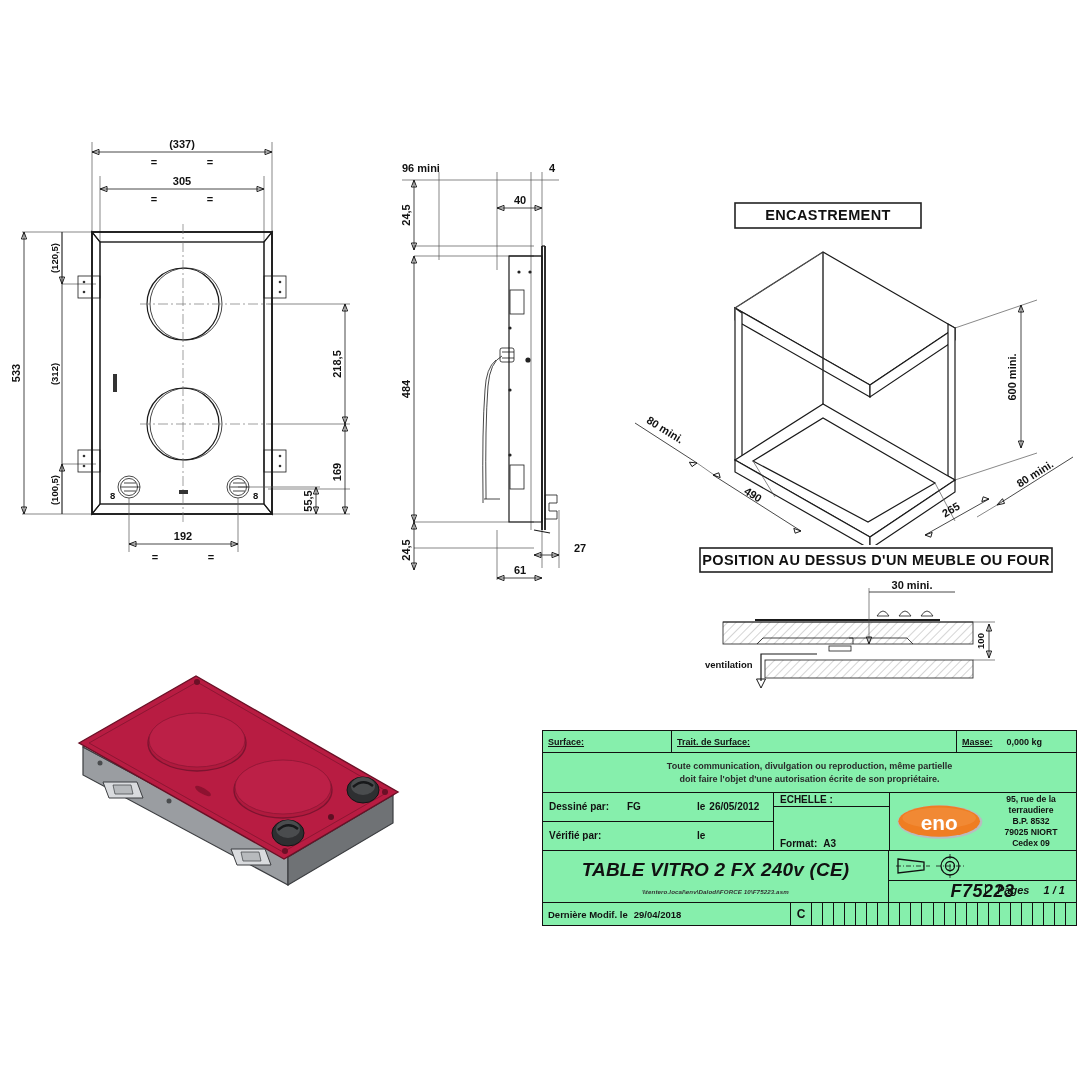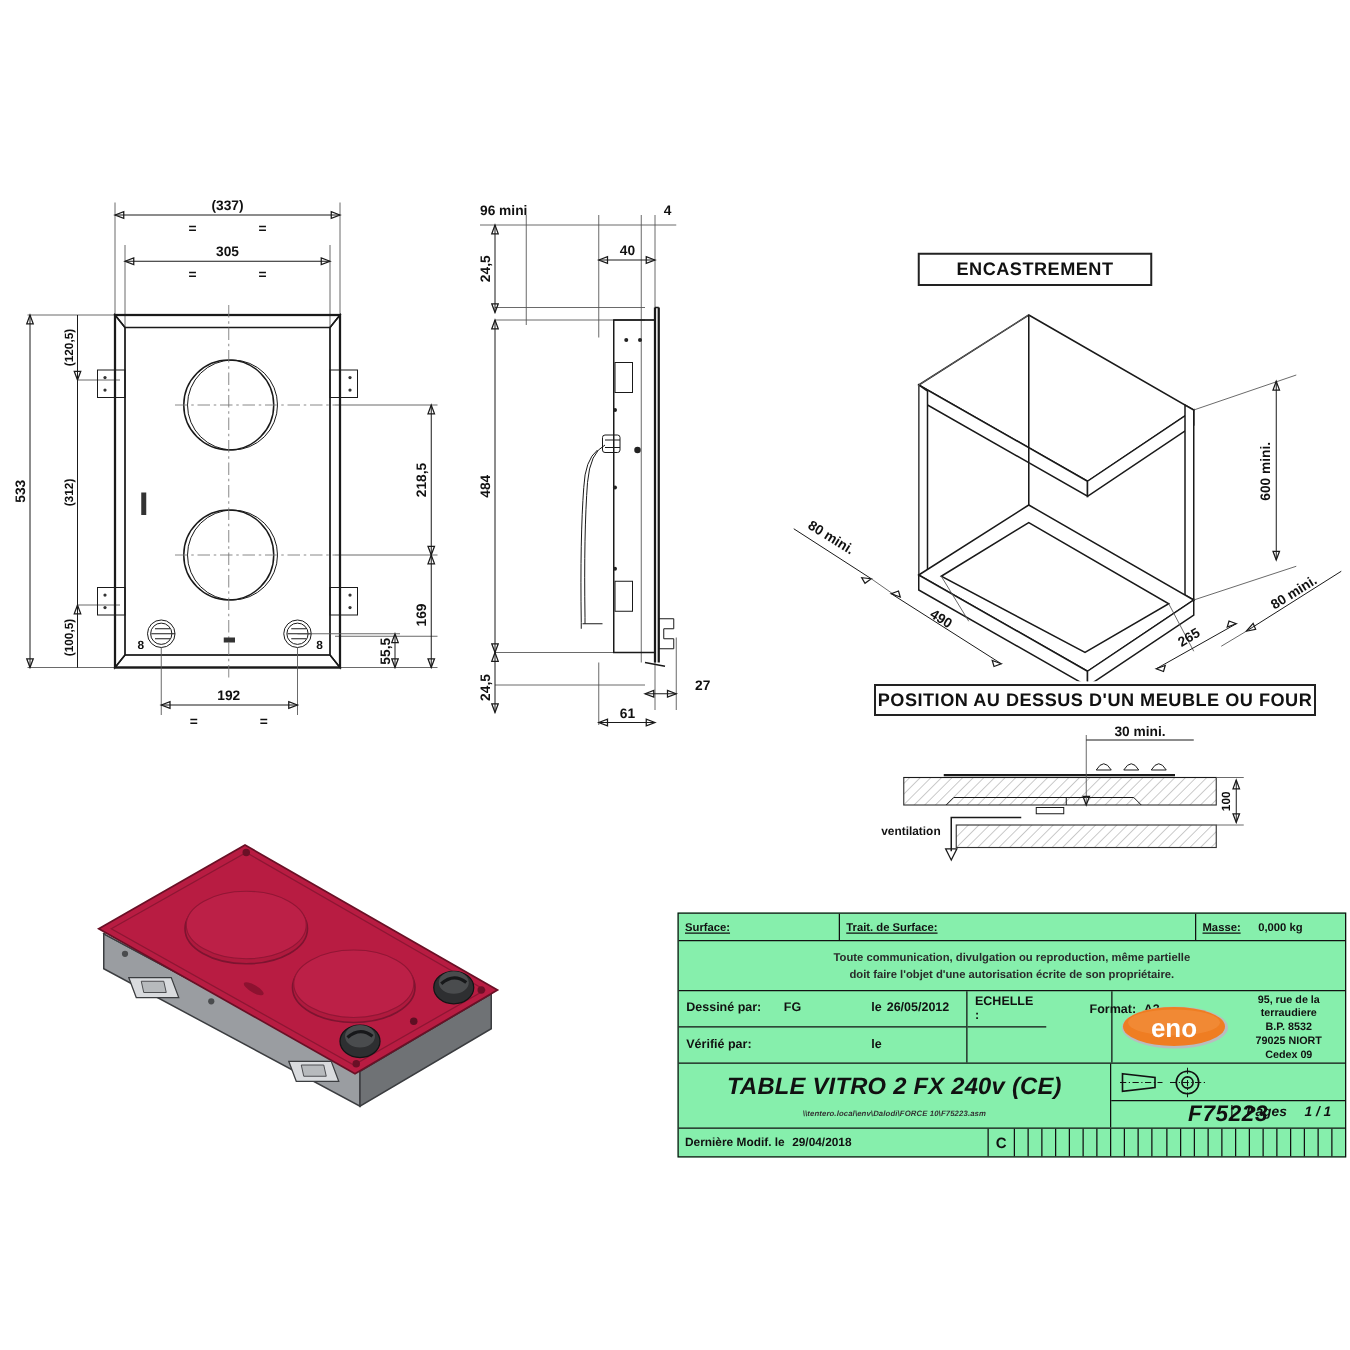--- a/index.html
+++ b/index.html
@@ -29,21 +29,21 @@
   .tb-c{box-sizing:border-box;padding:1px 5px;display:flex;align-items:center;}
   .bl{border-left:1.2px solid #111;}
   .u{text-decoration:underline;font-weight:bold;}
   .r1{height:22px;}
   .r2{height:40px;justify-content:center;align-items:center;}
   .legal{font-size:9px;line-height:12.5px;text-align:center;font-weight:bold;color:#2a2a2a;}
   .r3{height:58px;}
   .c-draw{width:230px;display:flex;flex-direction:column;}
   .dr-row{height:29px;display:flex;align-items:center;padding:0 6px;box-sizing:border-box;font-weight:bold;font-size:10px;}
   .dr-row.top{border-bottom:1.2px solid #111;}
-  .c-ech{width:115px;display:flex;flex-direction:row;border-left:1.2px solid #111;gap:29px;}
+  .c-ech{width:115px;display:flex;flex-direction:column;border-left:1.2px solid #111;gap:29px;}
   .ech-row{height:29px;display:flex;align-items:center;padding:0 6px;box-sizing:border-box;font-weight:bold;font-size:10px;}
   .ech-row.top{border-bottom:1.2px solid #111;}
   .c-logo{flex:1;border-left:1.6px solid #111;display:flex;align-items:center;gap:8px;padding:0 6px;box-sizing:border-box;}
   .addr{font-size:8.6px;font-weight:bold;line-height:11px;text-align:center;flex:1;}
   .r4{height:52px;font-style:italic;}
   .c-title{width:345px;display:flex;flex-direction:column;justify-content:center;align-items:center;}
   .bigtitle{font-size:19px;font-weight:bold;letter-spacing:.2px;}
   .path{font-size:6.2px;font-weight:bold;color:#333;margin-top:7px;letter-spacing:.1px;}
   .c-proj{flex:1;border-left:1.6px solid #111;display:flex;flex-direction:column;}
   .proj-top{height:29px;display:flex;align-items:center;border-bottom:1.6px solid #111;}
@@ -59,21 +59,21 @@
          justify-content:center;font-size:12px;font-weight:bold;}
   .cells{flex:1;display:flex;}
   .cells span{flex:1;border-left:1.2px solid #111;}
   .logo-ell{width:88px;height:40px;}
 </style>
 </head>
 <body>
 
 <div class="sheet">
 
-  <div class="abs" style="left:0px;top:144px;">
+  <div class="abs" style="left:0px;top:124px;">
     <svg width="370" height="460" viewBox="0 0 370 460">
 
       <g class="ext">
         <line x1="92" y1="18" x2="92" y2="120"></line>
         <line x1="272" y1="18" x2="272" y2="120"></line>
         <line x1="100" y1="52" x2="100" y2="118"></line>
         <line x1="264" y1="52" x2="264" y2="118"></line>
         <line x1="22" y1="108" x2="96" y2="108"></line>
         <line x1="22" y1="390" x2="96" y2="390"></line>
         <line x1="62" y1="108" x2="62" y2="160"></line>
@@ -215,21 +215,21 @@
         <line class="ln thin" x1="129" y1="420" x2="238" y2="420"></line>
         <path class="ln" d="M129 420 l7 -2.6 v5.2 z" fill="#111" stroke="none"></path>
         <path class="ln" d="M238 420 l-7 -2.6 v5.2 z" fill="#111" stroke="none"></path>
         <text class="dimtxt" x="183" y="416" text-anchor="middle">192</text>
       </g>
       <text class="dimtxt" x="155" y="437" text-anchor="middle">=</text>
       <text class="dimtxt" x="211" y="437" text-anchor="middle">=</text>
     </svg>
   </div>
 
-  <div class="abs" style="left:366px;top:150px;">
+  <div class="abs" style="left:384px;top:150px;">
     <svg width="235" height="450" viewBox="0 0 235 450">
       <g class="ext">
         <line x1="18" y1="30" x2="175" y2="30"></line>
         <line x1="55" y1="22" x2="55" y2="110"></line>
         <line x1="113" y1="22" x2="113" y2="120"></line>
         <line x1="147" y1="22" x2="147" y2="380"></line>
         <line x1="158" y1="22" x2="158" y2="110"></line>
         <line x1="30" y1="96" x2="150" y2="96"></line>
         <line x1="30" y1="106" x2="150" y2="106"></line>
         <line x1="30" y1="372" x2="150" y2="372"></line>

